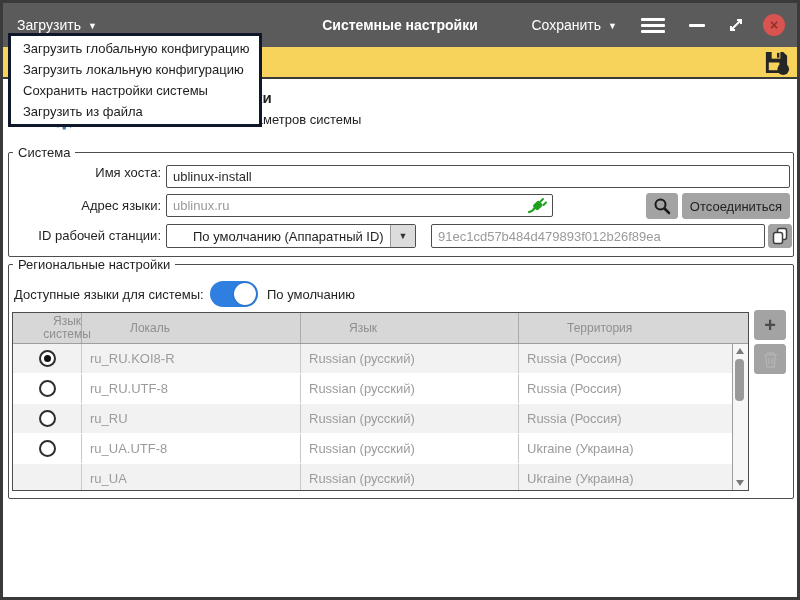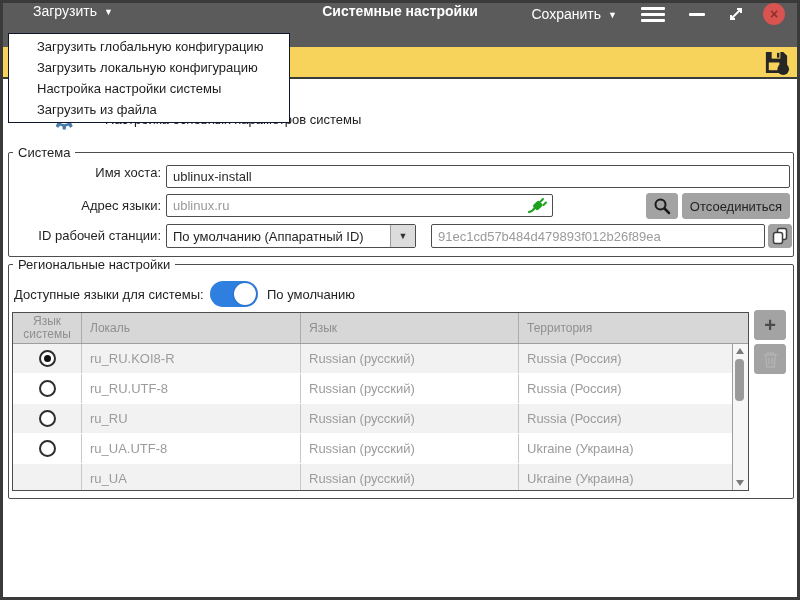--- a/index.html
+++ b/index.html
@@ -2,38 +2,38 @@
 <html style="--titlebar-bg: #5b5b5b; --infobar-bg: #f7d35c; --close-red: #d95450; --toggle-blue: #2e7fe0; --gear-blue: #4a7aab; --plug-green: #1ea21e; --window-border: #3a3a3a;"><head>
 <meta charset="utf-8">
 <style>
   html,body{margin:0;padding:0;background:#fff;}
   .window{
     position:relative;width:800px;height:600px;box-sizing:border-box;
     border:3px solid var(--window-border,#3a3a3a);background:#fff;
     font-family:"Liberation Sans",sans-serif;overflow:hidden;
   }
   
-  .titlebar{height:44px;background:var(--titlebar-bg,#5b5b5b);display:flex;align-items:flex-start;color:#fff;font-size:14px;position:relative;padding-left:16px;}
+  .titlebar{height:44px;background:var(--titlebar-bg,#5b5b5b);display:flex;align-items:center;color:#fff;font-size:14px;position:relative;}
   .tb-btn{display:flex;align-items:center;gap:7px;cursor:pointer;}
   .tb-load{margin-left:14px;}
   .caret{font-size:9px;line-height:9px;position:relative;top:1px;}
   .tb-title{position:absolute;left:0;right:0;text-align:center;font-weight:bold;pointer-events:none;}
   .tb-right{margin-left:auto;display:flex;align-items:center;margin-right:12px;}
   .hamburger{width:24px;display:flex;flex-direction:column;gap:3px;margin-left:24px;cursor:pointer;}
   .hamburger span{display:block;height:3px;background:#fff;border-radius:1px;}
   .minimize{width:18px;height:18px;display:flex;align-items:center;margin-left:24px;cursor:pointer;}
   .minimize .bar{width:16px;height:3px;background:#fff;border-radius:1px;}
   .maximize{margin-left:20px;cursor:pointer;display:flex;align-items:center;}
   .close{width:22px;height:22px;border-radius:50%;background:var(--close-red,#d95450);color:#8e2f2c;
          display:flex;align-items:center;justify-content:center;font-size:14px;font-weight:bold;margin-left:18px;cursor:pointer;}
   
   .infobar{height:30px;background:var(--infobar-bg,#f7d35c);border-bottom:2px solid var(--window-border,#3a3a3a);position:relative;}
   .save-file{position:absolute;right:7px;top:2px;cursor:pointer;}
   
-  .menu{position:absolute;left:5px;top:30px;width:248px;background:#fff;border:1px solid #0f172a;z-index:50;padding:2px 16px;}
+  .menu{position:absolute;left:5px;top:30px;width:248px;background:#fff;border:3px solid #0f172a;z-index:50;padding:2px 0;}
   .menu-item{font-size:13px;color:#1c1c1c;line-height:19px;padding:1px 12px;white-space:nowrap;cursor:pointer;}
   
   .main{position:relative;height:519px;background:#fff;}
   .gears{position:absolute;left:10px;top:0px;color:var(--gear-blue,#4a7aab);font-family:"DejaVu Sans",sans-serif;}
   .gears .g1{position:absolute;left:0;top:-8px;font-size:52px;}
   .gears .g2{position:absolute;left:36px;top:18px;font-size:34px;}
   .page-title{position:absolute;left:102px;top:10px;font-size:15px;font-weight:bold;color:#1f1f1f;}
   .page-subtitle{position:absolute;left:102px;top:33px;font-size:13px;color:#222;}
   .groupbox{position:absolute;border:1px solid #4d4d4d;border-radius:2px;background:#fff;}
   .legend{position:absolute;top:-8px;left:4px;background:#fff;padding:0 5px;font-size:13px;color:#1f1f1f;line-height:15px;}
@@ -42,32 +42,32 @@
   .flabel{position:absolute;left:4px;width:148px;text-align:right;font-size:13px;color:#1f1f1f;line-height:16px;}
   .tinput{position:absolute;height:23px;box-sizing:border-box;border:1px solid #4d4d4d;border-radius:2px;
           font-family:inherit;font-size:13px;color:#2b2b2b;padding:0 6px;background:#fff;outline:none;}
   .gray-val{color:#9a9a9a;}
   .field-wrap{position:absolute;}
   .field-wrap .tinput{position:static;width:100%;height:100%;}
   .plug{position:absolute;right:6px;top:3px;}
   .btn{position:absolute;box-sizing:border-box;background:#a3a3a3;border:1px solid #a3a3a3;border-radius:3px;
        display:flex;align-items:center;justify-content:center;font-family:inherit;font-size:13px;color:#1f1f1f;cursor:pointer;}
   .combobox{position:absolute;left:157px;top:71px;width:250px;height:24px;box-sizing:border-box;border:1px solid #4d4d4d;
-            border-radius:2px;background:#fff;display:flex;cursor:pointer;}
+            border-radius:2px;background:#fff;display:flex;cursor:pointer;padding-left:20px;}
   .combo-text{flex:1;font-size:13px;color:#1f1f1f;padding:0 6px;display:flex;align-items:center;white-space:nowrap;overflow:hidden;}
   .combo-arrow{width:24px;background:#dcdcdc;border-left:1px solid #9a9a9a;display:flex;align-items:center;justify-content:center;
                font-size:9px;color:#333;}
   
   .lang-label{position:absolute;left:5px;top:22px;font-size:13px;color:#1f1f1f;}
   .toggle{position:absolute;left:201px;top:16px;width:48px;height:26px;border-radius:13px;background:var(--toggle-blue,#2e7fe0);cursor:pointer;}
   .toggle .knob{position:absolute;right:2px;top:2px;width:22px;height:22px;border-radius:50%;background:#fff;box-shadow:0 0 2px rgba(0,0,0,.35);}
   .toggle-state{position:absolute;left:258px;top:22px;font-size:13px;color:#1f1f1f;}
   .table{position:absolute;left:3px;top:47px;width:737px;height:179px;box-sizing:border-box;border:1px solid #4d4d4d;background:#fff;overflow:hidden;}
   .thead{display:grid;grid-template-columns:69px 219px 218px 213px;height:31px;background:#d7d7d7;border-bottom:1px solid #9e9e9e;box-sizing:border-box;}
-  .th{font-size:12px;color:#8f8f8f;display:flex;align-items:center;padding:0 8px;border-right:1px solid #ababab;box-sizing:border-box;}
+  .th{font-size:12px;color:#8f8f8f;display:flex;align-items:center;padding:0 8px;border-right:1px solid #ababab;box-sizing:border-box;margin-left:40px;}
   .th-c{justify-content:center;text-align:center;padding:0 2px;line-height:13px;}
   .tbody{position:absolute;top:31px;left:0;right:16px;bottom:0;overflow:hidden;}
   .trow{display:grid;grid-template-columns:69px 219px 218px 213px;height:29px;border-bottom:1px solid #fff;cursor:pointer;}
   .trow:nth-child(odd){background:#f2f2f2;}
   .td{font-size:13px;color:#9b9b9b;display:flex;align-items:center;padding:0 8px;border-right:1px solid #c9c9c9;box-sizing:border-box;white-space:nowrap;overflow:hidden;}
   .td-c{justify-content:center;padding:0;}
   .radio{width:13px;height:13px;border:2px solid #2d2d2d;border-radius:50%;background:#fff;box-sizing:content-box;}
   .radio.checked{display:flex;align-items:center;justify-content:center;}
   .radio.checked::after{content:"";width:7px;height:7px;border-radius:50%;background:#111;}
   .scrollbar{position:absolute;top:31px;right:0;bottom:0;width:16px;background:#f6f6f6;border-left:1px solid #9e9e9e;box-sizing:border-box;}
@@ -255,17 +255,17 @@
             <path d="M7.3 8.5v6.5M10.7 8.5v6.5"></path>
           </g>
         </svg>
       </div>
     </div>
   </div>
 
   <div class="menu">
     <div class="menu-item">Загрузить глобальную конфигурацию</div>
     <div class="menu-item">Загрузить локальную конфигурацию</div>
-    <div class="menu-item">Настройка настройки системы</div>
+    <div class="menu-item">Сохранить настройки системы</div>
     <div class="menu-item">Загрузить из файла</div>
   </div>
 
 </div>
 
 </body></html>

